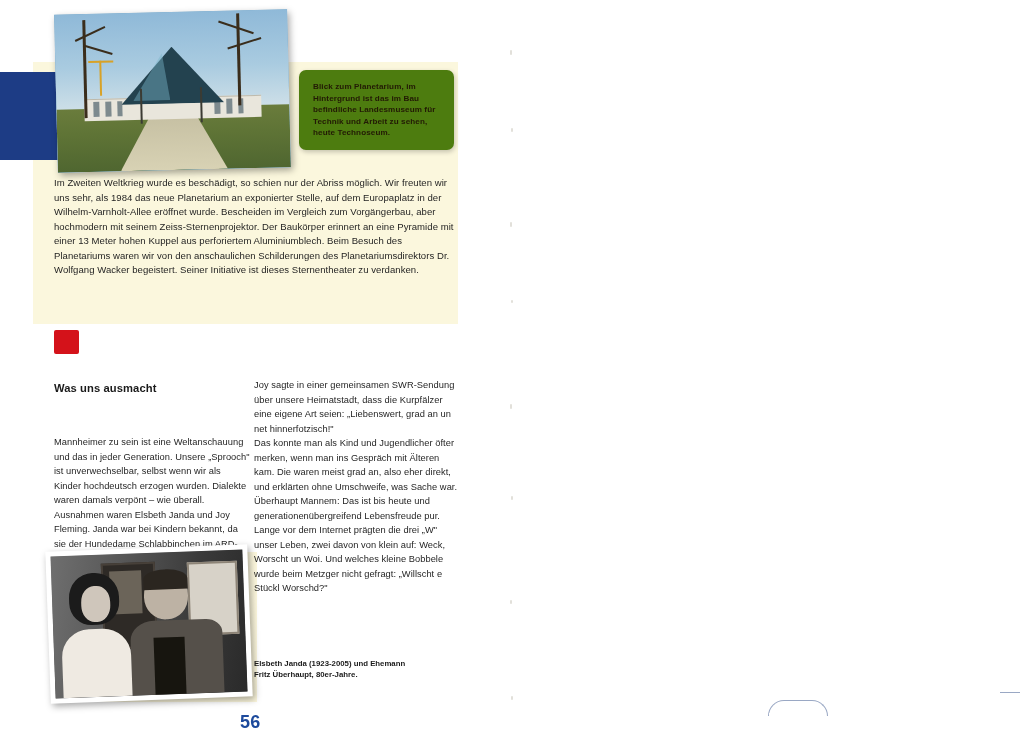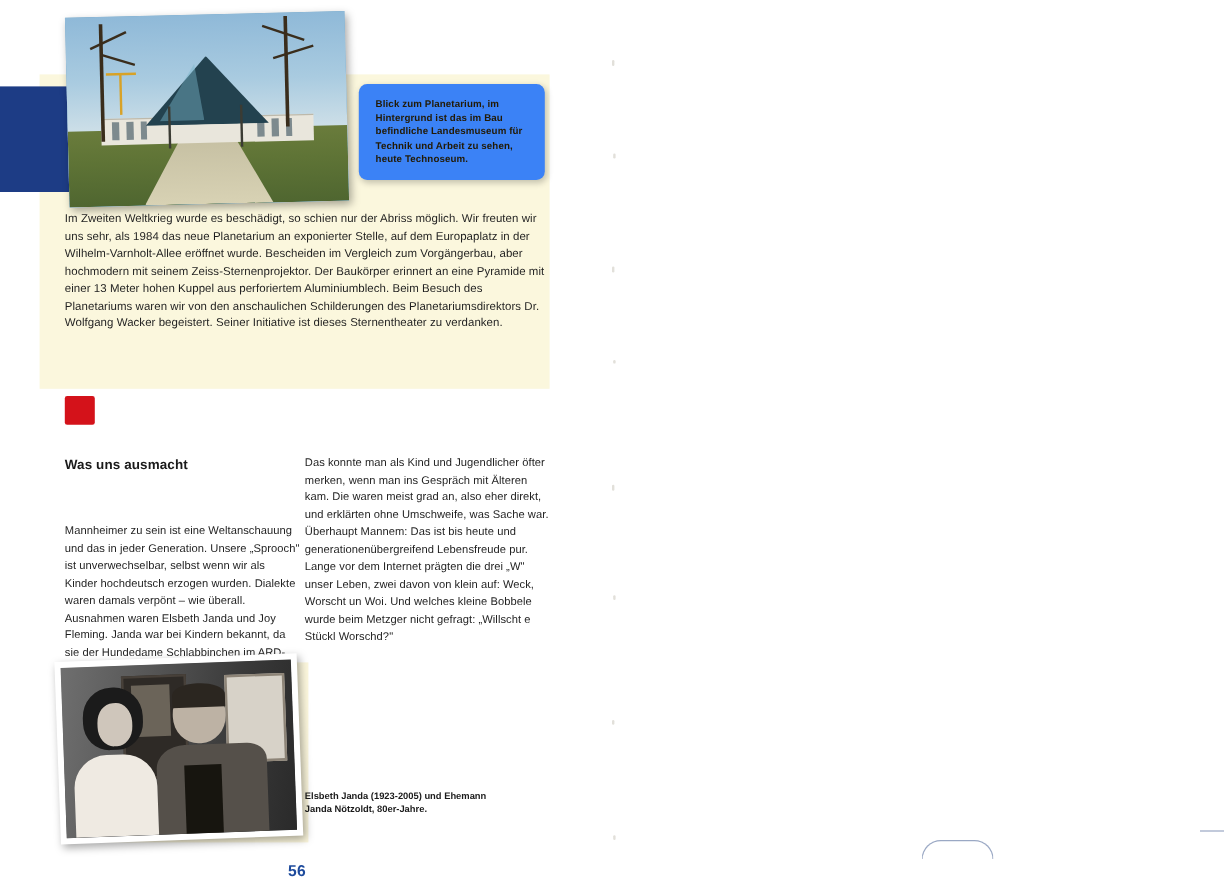--- a/index.html
+++ b/index.html
@@ -62,21 +62,21 @@
   .building-base{position:absolute;left:12%;top:54%;width:76%;height:13%;
        background:#e9e6dc;border-top:1px solid #bdb9ab;}
   .bldg-win{position:absolute;top:56%;height:9%;width:2.4%;background:#7d8a8e;}
   .tree{position:absolute;background:#3a2d1c;}
   .crane{position:absolute;background:#d8a227;}
   .lamp{position:absolute;width:2px;background:#3b3b33;}
 
   
   #caption-orange{
     position:absolute;left:299px;top:70px;width:155px;height:80px;
-    background:#3b82f6;border-radius:7px;
+    background:#4d7c0f;border-radius:7px;
     box-shadow:1px 2px 5px rgba(0,0,0,.22);
     box-sizing:border-box;padding:11px 12px 0 14px;
   }
   #caption-orange p{
     margin:0;font-size:8.1px;line-height:11.6px;font-weight:bold;
     color:#231a05;letter-spacing:.1px;
   }
 
   
   #photo-janda{
@@ -146,21 +146,21 @@
   }
   .curve-bump{
     position:absolute;left:268px;bottom:23px;width:58px;height:15px;
     border:1px solid #9aa8c4;border-bottom:none;
     border-radius:34px 34px 0 0;background:#ffffff;
   }
   .curve-mask{
     position:absolute;left:269px;bottom:22px;width:56px;height:4px;background:#fff;
   }
   .pagenum{
-    position:absolute;bottom:6px;font-size:13px;font-weight:bold;
+    position:absolute;bottom:6px;font-size:18px;font-weight:bold;
     color:#1d4a9c;letter-spacing:.3px;
   }
   #pagenum-56{left:240px;}
 
   .speck{position:absolute;background:#e2e0da;border-radius:1px;}
 </style>
 </head>
 <body>
 
 <div class="spread">
@@ -208,20 +208,21 @@
 
     <div id="redmark"></div>
 
     <h2 class="h2" id="h-was-uns-ausmacht">Was uns ausmacht</h2>
 
     <div class="body-col" id="col-left">
       <p>Mannheimer zu sein ist eine Weltanschauung und das in jeder Generation. Unsere „Sprooch" ist unverwechselbar, selbst wenn wir als Kinder hochdeutsch erzogen wurden. Dialekte waren damals verpönt – wie überall. Ausnahmen waren Elsbeth Janda und Joy Fleming. Janda war bei Kindern bekannt, da sie der Hundedame Schlabbinchen im ARD-Vorabendprogramm ihre Stimme lieh. Schlabbinchen trat regelmäßig in den Einspielern von Äffle</p>
     </div>
 
     <div class="body-col" id="col-right">
+      <p>Joy sagte in einer gemeinsamen SWR-Sendung über unsere Heimatstadt, dass die Kurpfälzer eine eigene Art seien: „Liebenswert, grad an un net hinnerfotzisch!"</p>
       <p>Das konnte man als Kind und Jugendlicher öfter merken, wenn man ins Gespräch mit Älteren kam. Die waren meist grad an, also eher direkt, und erklärten ohne Umschweife, was Sache war. Überhaupt Mannem: Das ist bis heute und generationenübergreifend Lebensfreude pur. Lange vor dem Internet prägten die drei „W" unser Leben, zwei davon von klein auf: Weck, Worscht un Woi. Und welches kleine Bobbele wurde beim Metzger nicht gefragt: „Willscht e Stückl Worschd?"</p>
     </div>
 
     <div class="photo" id="photo-janda">
       <div class="frame">
         <div class="bw-wall"></div>
         <div class="bw-cab"></div>
         <div class="bw-cab-glass"></div>
         <div class="bw-pic"></div>
         <div class="bw-body-r"></div>
@@ -229,21 +230,21 @@
         <div class="bw-head-r"></div>
         <div class="bw-hair-r"></div>
         <div class="bw-body-l"></div>
         <div class="bw-head-l"></div>
         <div class="bw-face-l"></div>
       </div>
     </div>
 
     <div id="caption-janda">
       <p>Elsbeth Janda (1923-2005) und Ehemann</p>
-      <p>Janda Nötzoldt, 80er-Jahre.</p>
+      <p>Fritz Überhaupt, 80er-Jahre.</p>
     </div>
 
     <div class="pagenum" id="pagenum-56">56</div>
   </div>
 
   <div class="page page-right">
 
     <div class="page-curve"></div>
     <div class="curve-bump"></div>
     <div class="curve-mask"></div>

